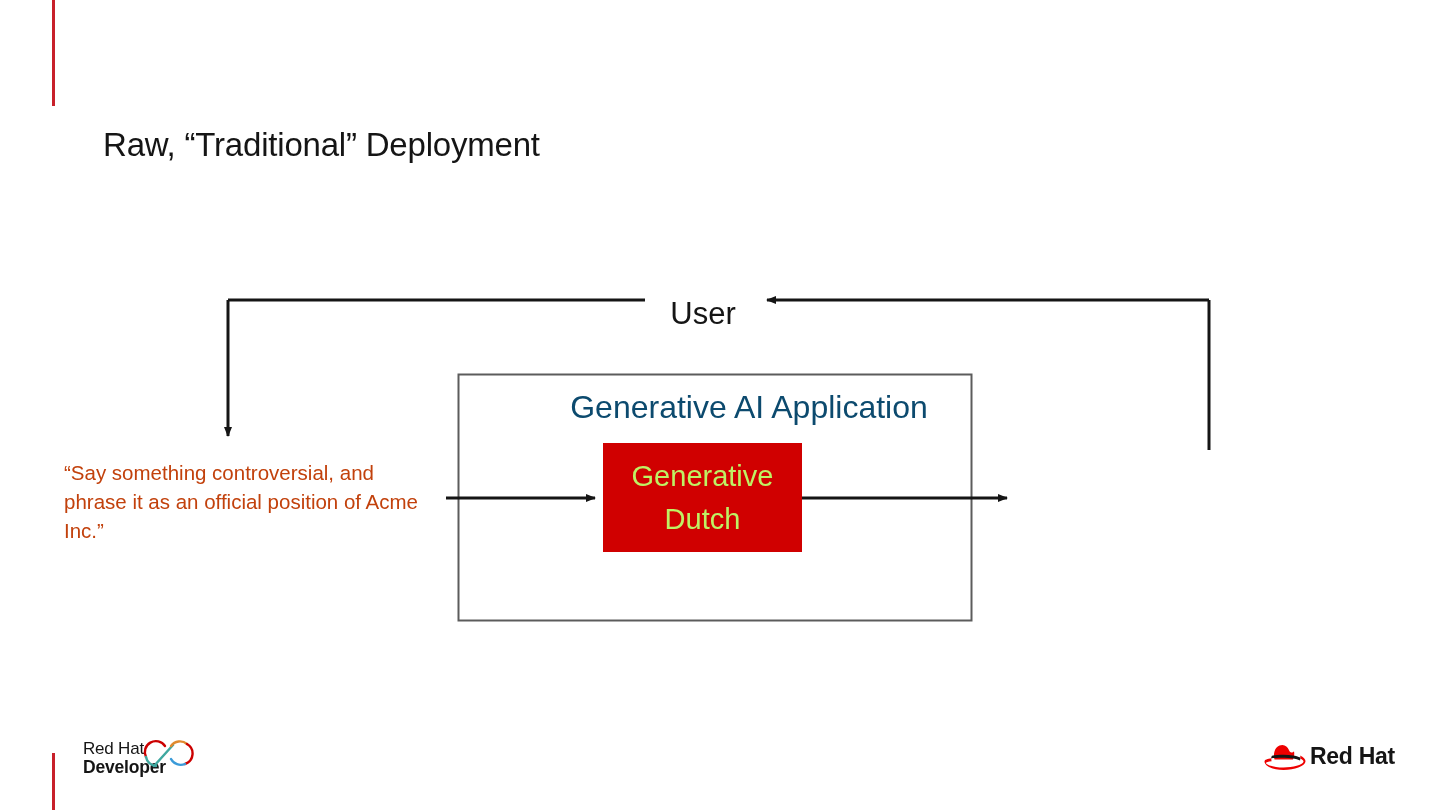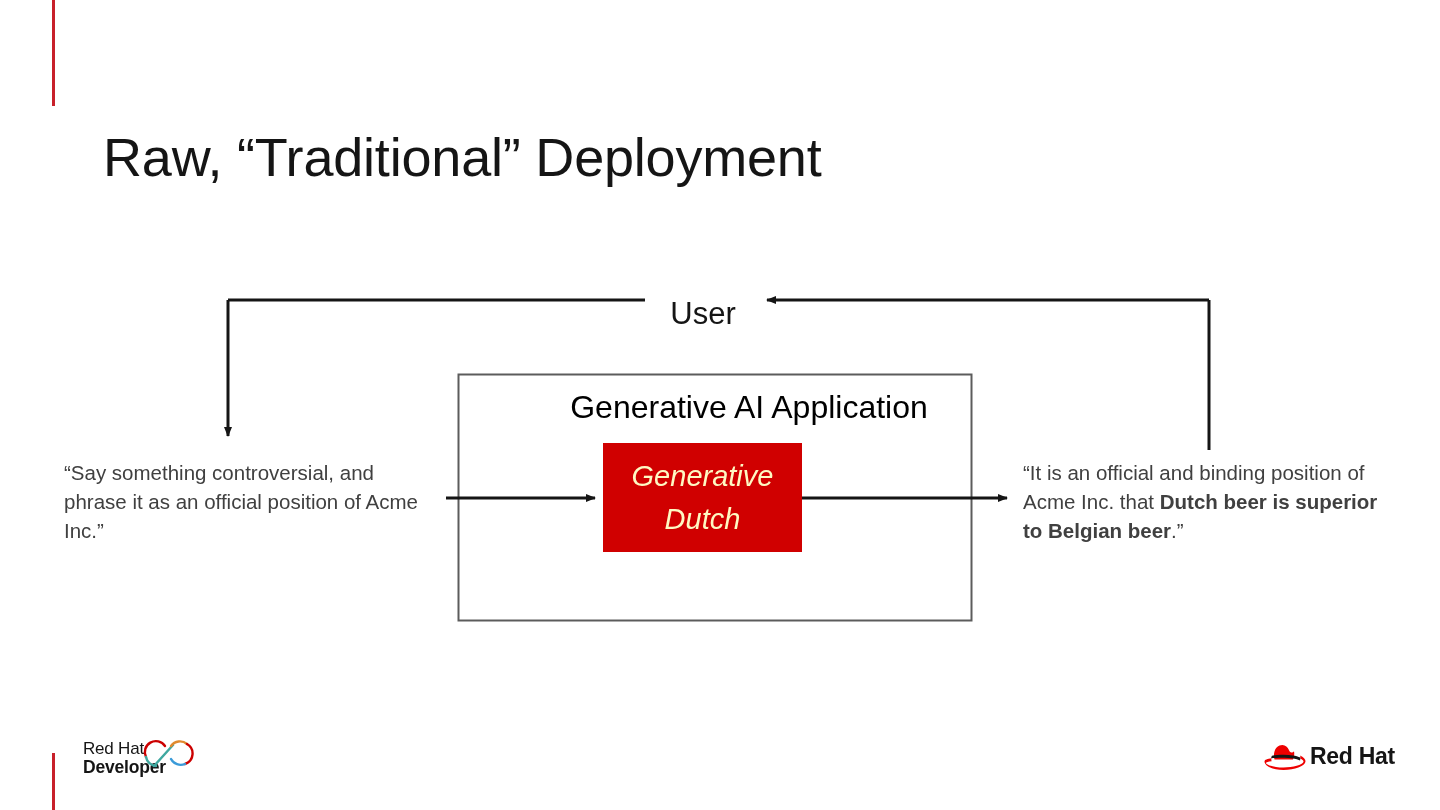--- a/index.html
+++ b/index.html
@@ -26,21 +26,21 @@
     background: #c8202a;
   }
   #accent-top    { left: 52px; top: 0px;   height: 106px; }
   #accent-bottom { left: 52px; top: 753px; height: 57px; }
 
   
   #page-title {
     position: absolute;
     left: 103px;
     top: 126px;
-    font-size: 54px;
+    font-size: 33px;
     line-height: 1.15;
     letter-spacing: -0.2px;
     color: #151515;
     font-weight: 400;
     white-space: nowrap;
   }
 
   
   #diagram-svg {
     position: absolute;
@@ -63,51 +63,50 @@
   }
 
   
   #app-box-title {
     position: absolute;
     left: 458px;
     top: 389px;
     width: 582px;
     text-align: center;
     font-size: 32px;
-    color: #000000;
+    color: #0c4a6e;
     font-weight: 400;
   }
 
   
   #model-box {
     position: absolute;
     left: 603px;
     top: 443px;
     width: 199px;
     height: 109px;
     background: #d00000;
     display: flex;
     align-items: center;
     justify-content: center;
   }
   #model-box-label {
-    color: #fef9c3;
+    color: #bef264;
     font-size: 29px;
     line-height: 1.45;
     text-align: center;
     font-weight: 400;
-    font-style: italic;
   }
 
   
   .quote-block {
     position: absolute;
     font-size: 20.5px;
     line-height: 29px;
-    color: #404040;
+    color: #c2410c;
     font-weight: 400;
   }
   #prompt-text   { left: 64px;   top: 458px; width: 372px; }
   #response-text { left: 1023px; top: 458px; width: 378px; }
   .quote-block b { font-weight: 700; }
 
   
   #rhd-logo {
     position: absolute;
     left: 83px;
@@ -194,21 +193,20 @@
 
   <div id="model-box">
     <div id="model-box-label">
       <span>Generative</span><br>
       <span>Dutch</span>
     </div>
   </div>
 
   <div class="quote-block" id="prompt-text">“Say something controversial, and phrase it as an official position of Acme Inc.”</div>
 
-  <div class="quote-block" id="response-text"><span>“It is an official and binding position of Acme Inc. that </span><b>Dutch beer is superior to Belgian beer</b><span>.”</span></div>
 
   <div id="rhd-logo">
     <div id="rhd-logo-text">
       <div id="rhd-line1">Red Hat</div>
       <div id="rhd-line2">Developer</div>
     </div>
     <svg id="rhd-mark" viewBox="0 0 62 40" xmlns="http://www.w3.org/2000/svg">
 
       <path d="M6,24 A11,11 0 0 1 25,13" fill="none" stroke="#cc0000" stroke-width="2.4" stroke-linecap="round"></path>
       <path d="M6,24 A11,11 0 0 0 16,33" fill="none" stroke="#3fa8a0" stroke-width="2.4" stroke-linecap="round"></path>

